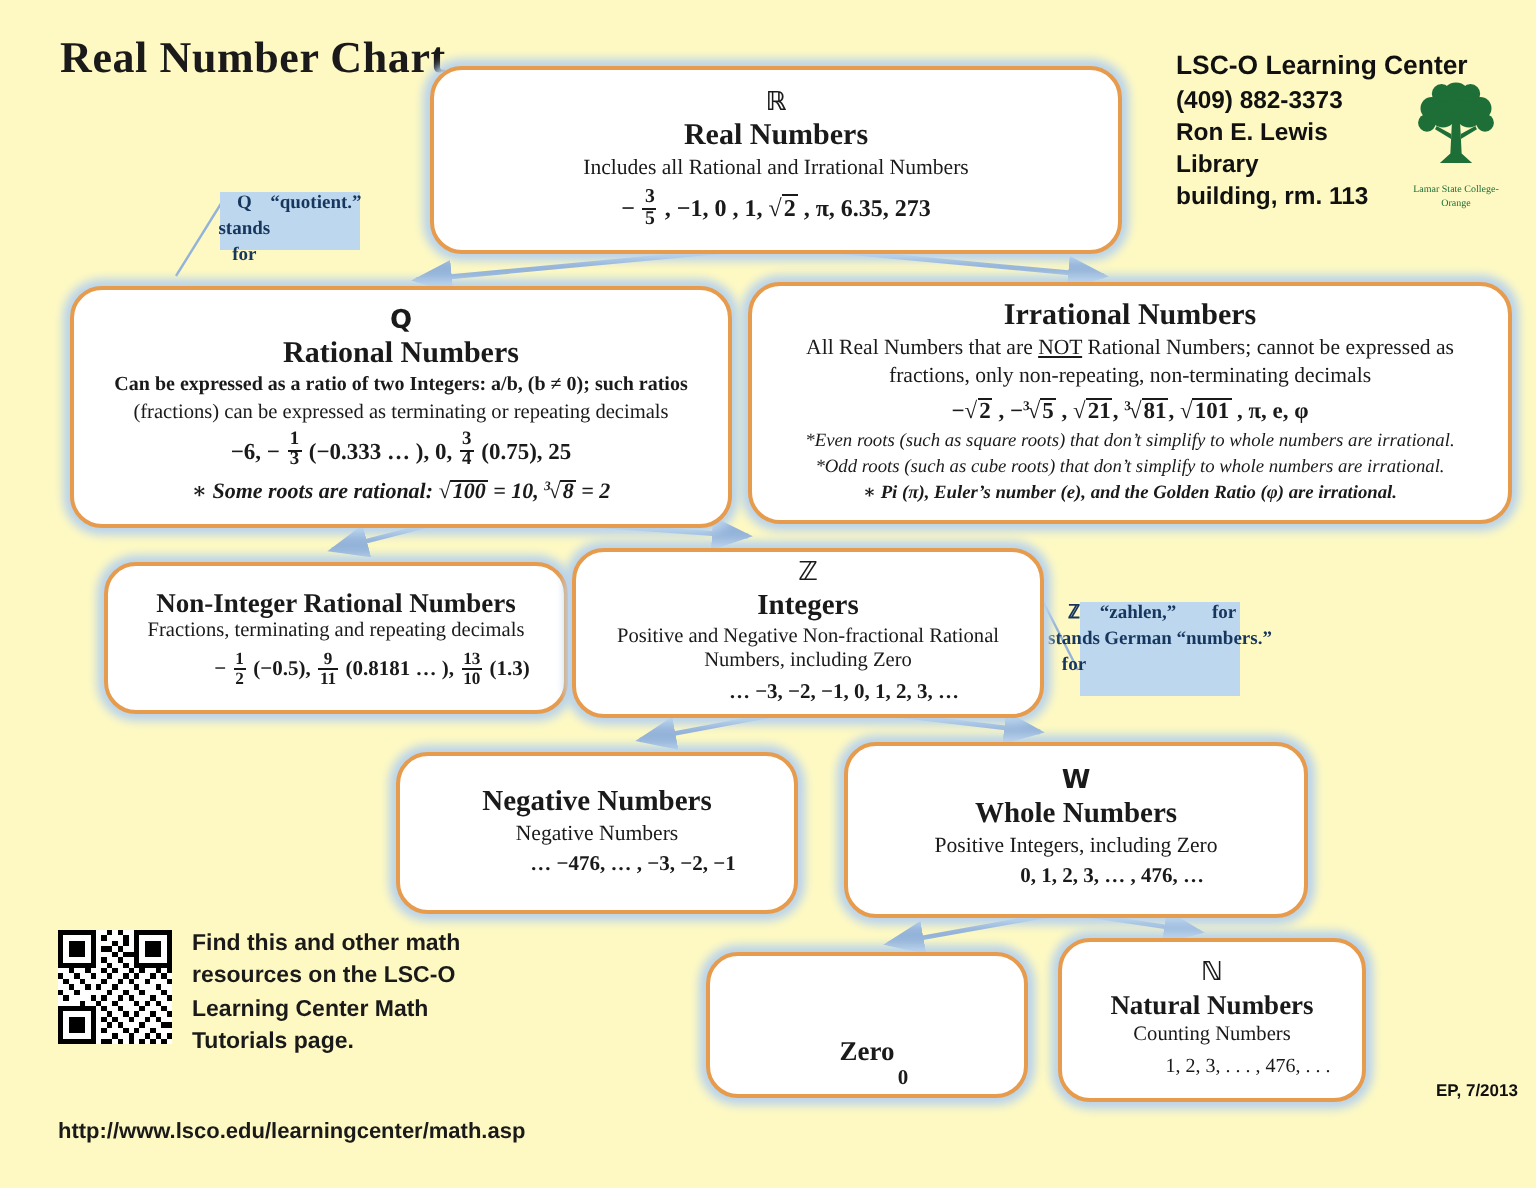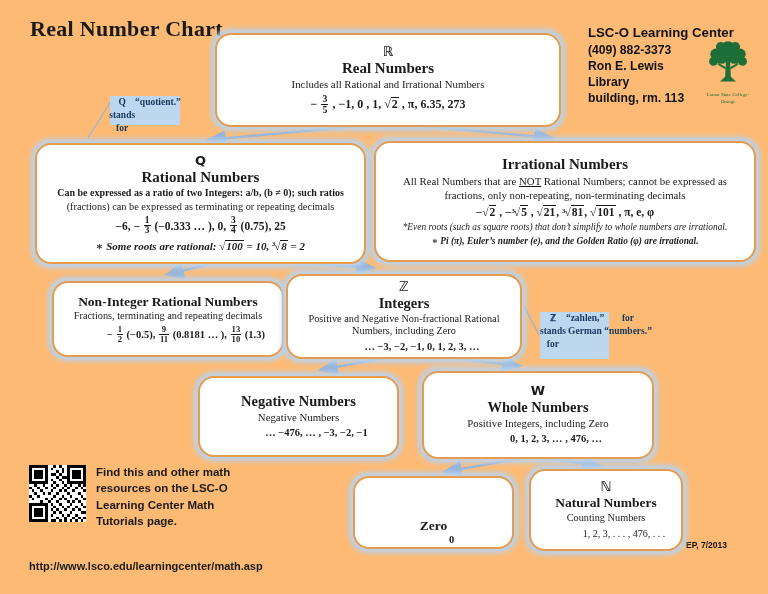--- a/index.html
+++ b/index.html
@@ -1,16 +1,16 @@
 <!DOCTYPE html>
 <html><head>
 <meta charset="utf-8">
 <style>
   html,body{margin:0;padding:0;background:#e9e9e9;}
-  .page{position:relative;width:768px;height:594px;background:#fdba74;overflow:hidden;
+  .page{position:relative;width:768px;height:594px;background:#fef9c3;overflow:hidden;
         font-family:"Liberation Serif","DejaVu Serif",serif;color:#1a1a1a;}
   
   .nbox{position:absolute;background:#fff;border:2.2px solid #e79b4d;border-radius:16px;
         box-shadow:0 0 5px 3.2px #b9d3ec;display:flex;flex-direction:column;
         align-items:center;justify-content:center;text-align:center;gap:1px;z-index:3;}
   .line{white-space:nowrap;line-height:1.25;}
   .sym{font-weight:bold;font-size:13px;font-family:"DejaVu Sans","Liberation Sans",sans-serif;line-height:1.1;}
   .btitle{font-weight:bold;font-size:15px;line-height:1.15;}
   .btitle.sm{font-size:13.5px;}
   .desc{font-size:10.8px;}
@@ -44,21 +44,21 @@
   .treecap{font-size:5px;color:#1e6e38;line-height:1.3;
            font-family:"Liberation Serif","DejaVu Serif",serif;}
   
   .qrwrap{position:absolute;left:29px;top:465px;width:57px;height:57px;}
   .qrcap{position:absolute;left:96px;top:464px;width:190px;
          font-family:"Liberation Sans","DejaVu Sans",sans-serif;font-size:11.5px;
          font-weight:600;line-height:1.42;color:#1a1a1a;}
   .urltxt{position:absolute;left:29px;top:560px;font-family:Liberation Sans, sans-serif;
           font-size:11px;font-weight:600;color:#1a1a1a;}
   .stamp{position:absolute;left:686px;top:540px;font-family:"Liberation Sans","DejaVu Sans",sans-serif;
-         font-size:8.5px;font-weight:bold;color:#111;}
+         font-size:8.5px;font-weight:bold;color:#111;padding-left:32px;}
   .arrows{position:absolute;left:0;top:0;z-index:2;pointer-events:none;}
 </style>
 </head>
 <body>
 
 <div class="page">
 
   <svg class="arrows" width="768" height="594" viewBox="0 0 768 594">
     <defs>
       <marker id="ah" markerWidth="10" markerHeight="9" refX="7.5" refY="3.5" orient="auto">
@@ -112,21 +112,21 @@
       <div>Lamar State College-</div>
       <div>Orange</div>
     </div>
   </div>
 
   <div class="callout" style="left:110px;top:96px;width:70px;height:29px;">
     <div>Q stands for</div>
     <div>“quotient.”</div>
   </div>
 
-  <div class="callout" style="left:540px;top:312px;width:69px;height:47px;justify-content:space-between;">
+  <div class="callout" style="left:540px;top:301px;width:80px;height:47px;">
     <div>ℤ stands for</div>
     <div>“zahlen,” German</div>
     <div>for “numbers.”</div>
   </div>
 
   <div class="nbox" style="left:215px;top:33px;width:342px;height:90px;">
     <div class="sym">ℝ</div>
     <div class="btitle line">Real Numbers</div>
     <div class="desc line">Includes all Rational and Irrational Numbers</div>
     <div class="math line" style="font-size:12px;">− <span class="frac">
@@ -149,20 +149,21 @@
         </span> (0.75), 25</div>
     <div class="note line">∗ Some roots are rational: <span class="root">√<span class="rv">100</span></span> = 10, <span class="root"><sup class="rx">3</sup>√<span class="rv">8</span></span> = 2</div>
   </div>
 
   <div class="nbox" style="left:374px;top:141px;width:378px;height:117px;">
     <div class="btitle line">Irrational Numbers</div>
     <div class="desc line">All Real Numbers that are <span class="ul">NOT</span> Rational Numbers; cannot be expressed as</div>
     <div class="desc line">fractions, only non-repeating, non-terminating decimals</div>
     <div class="math line">−<span class="root">√<span class="rv">2</span></span> ,  −<span class="root"><sup class="rx">3</sup>√<span class="rv">5</span></span> , <span class="root">√<span class="rv">21</span></span>, <span class="root"><sup class="rx">3</sup>√<span class="rv">81</span></span>, <span class="root">√<span class="rv">101</span></span> , π, e,  φ</div>
     <div class="inote line">*Even roots (such as square roots) that don’t simplify to whole numbers are irrational.</div>
+    <div class="inote line">*Odd roots (such as cube roots) that don’t simplify to whole numbers are irrational.</div>
     <div class="inote b line">∗ Pi (π),  Euler’s number (e), and the Golden Ratio (φ) are irrational.</div>
   </div>
 
   <div class="nbox" style="left:52px;top:281px;width:228px;height:72px;">
     <div class="btitle sm line">Non-Integer Rational Numbers</div>
     <div class="desc sm line">Fractions, terminating and repeating decimals</div>
     <div class="math sm line">− <span class="frac">
           <span class="num">1</span>
           <span class="den">2</span>
         </span> (−0.5), <span class="frac">

